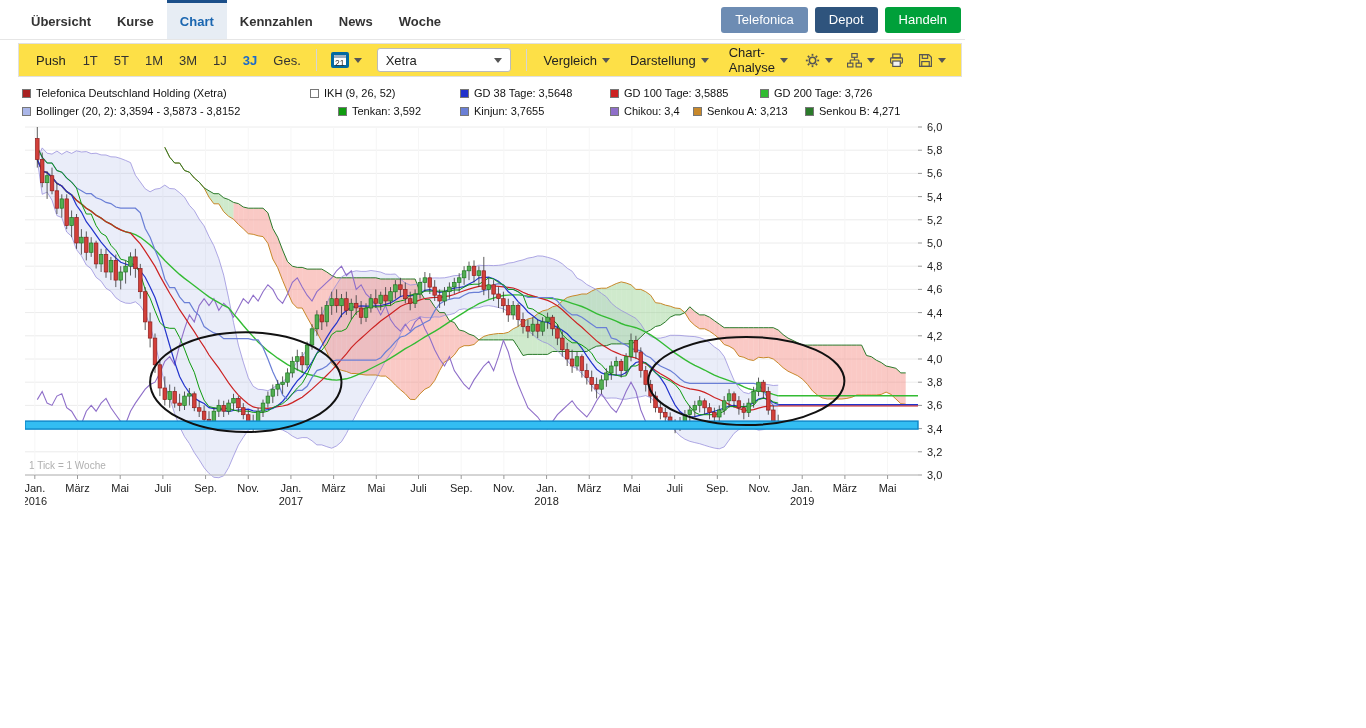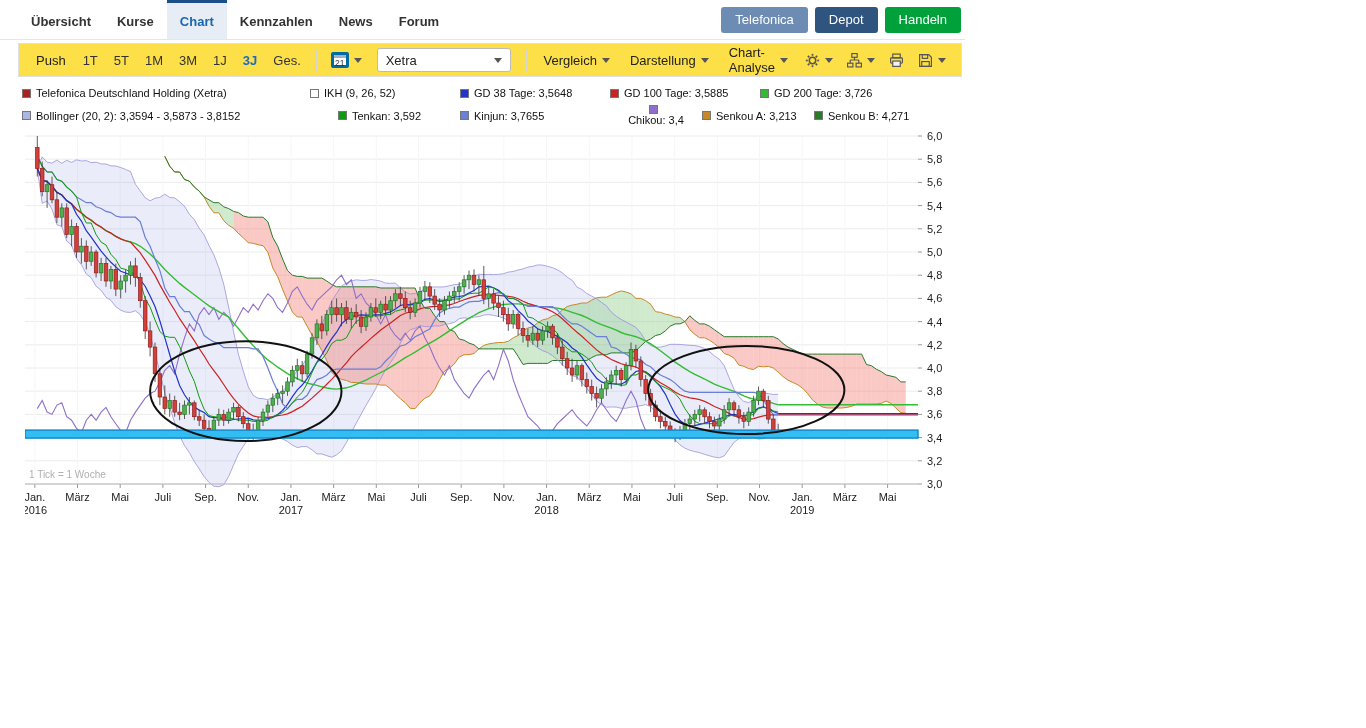--- a/index.html
+++ b/index.html
@@ -37,21 +37,21 @@
 
 <div class="app">
 
   <div class="topnav">
     <div class="mainnav">
         <div class="nav-item">Übersicht</div>
         <div class="nav-item">Kurse</div>
         <div class="nav-item active">Chart</div>
         <div class="nav-item">Kennzahlen</div>
         <div class="nav-item">News</div>
-        <div class="nav-item">Forum</div>
+        <div class="nav-item">Woche</div>
       </div>
     <div class="nav-actions">
         <button class="nav-btn" style="background-color: rgb(109, 140, 179);">Telefonica</button>
         <button class="nav-btn" style="background-color: rgb(47, 84, 125);">Depot</button>
         <button class="nav-btn" style="background-color: rgb(0, 160, 58);">Handeln</button>
       </div>
   </div>
 
   <div class="toolbar">
     <div class="tb-label">Push</div>
@@ -167,21 +167,21 @@
           <span>Bollinger (20, 2): 3,3594 - 3,5873 - 3,8152</span>
         </div>
         <div class="litem" style="width: 150px; padding-left: 28px;">
           <span class="swatch" style="background: rgb(15, 155, 15);"></span>
           <span>Tenkan: 3,592</span>
         </div>
         <div class="litem" style="width: 150px;">
           <span class="swatch" style="background: rgb(106, 127, 214);"></span>
           <span>Kinjun: 3,7655</span>
         </div>
-        <div class="litem" style="width: 92px; flex-direction: column;">
+        <div class="litem" style="width: 83px;">
           <span class="swatch" style="background: rgb(143, 111, 201);"></span>
           <span>Chikou: 3,4</span>
         </div>
         <div class="litem" style="width: 112px;">
           <span class="swatch" style="background: rgb(200, 136, 42);"></span>
           <span>Senkou A: 3,213</span>
         </div>
         <div class="litem">
           <span class="swatch" style="background: rgb(42, 122, 42);"></span>
           <span>Senkou B: 4,271</span>

